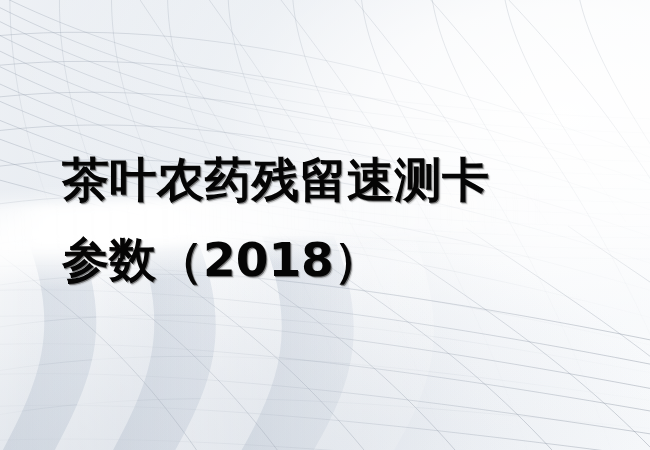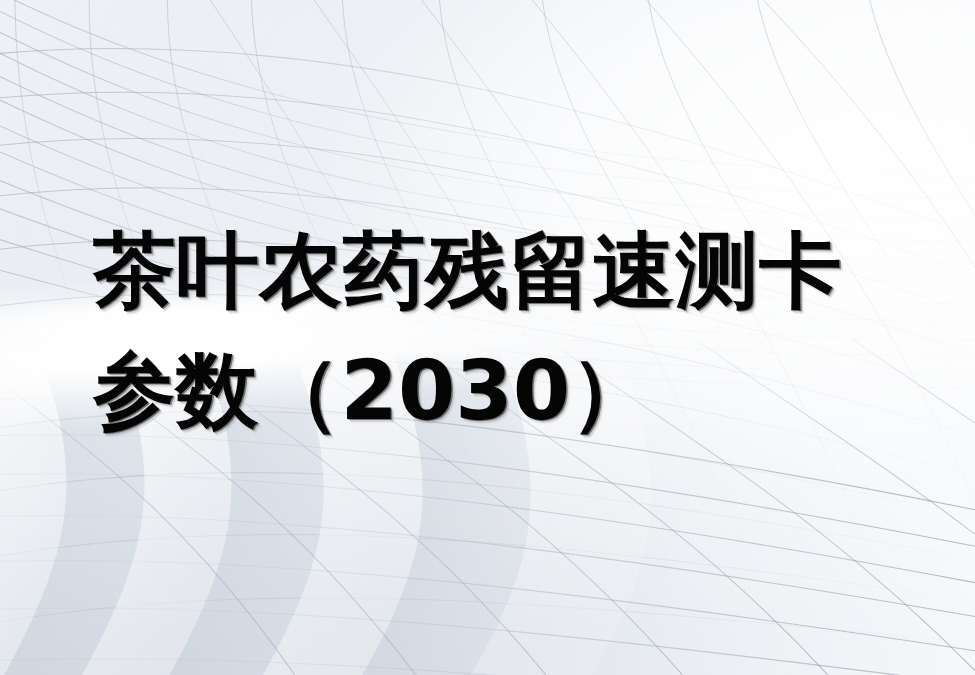--- a/index.html
+++ b/index.html
@@ -107,21 +107,21 @@
     left: 62px;
     top: 140px;
     width: 560px;
     z-index: 6;
   }
 
   .title-line {
     display: block;
     font-family: "DejaVu Sans", "Liberation Sans", sans-serif;
     font-weight: 700;
-    font-size: 55px;
+    font-size: 47px;
     line-height: 80px;
     letter-spacing: 0.5px;
     color: #050505;
     white-space: nowrap;
     text-shadow:
        1px 1px 0 rgba(40,40,40,0.55),
        2px 2px 1px rgba(120,120,120,0.30),
        0 0 2px rgba(255,255,255,0.25);
   }
   .title-line--2 {
@@ -277,16 +277,16 @@
     </svg>
   </div>
 
   <div class="vignette"></div>
 
   <div class="glow"></div>
   <div class="glow2"></div>
 
   <div class="title-block">
     <span class="title-line title-line--1">茶叶农药残留速测卡</span>
-    <span class="title-line title-line--2">参数（2030）</span>
+    <span class="title-line title-line--2">参数（2018）</span>
   </div>
 
 </div>
 
 </body></html>

